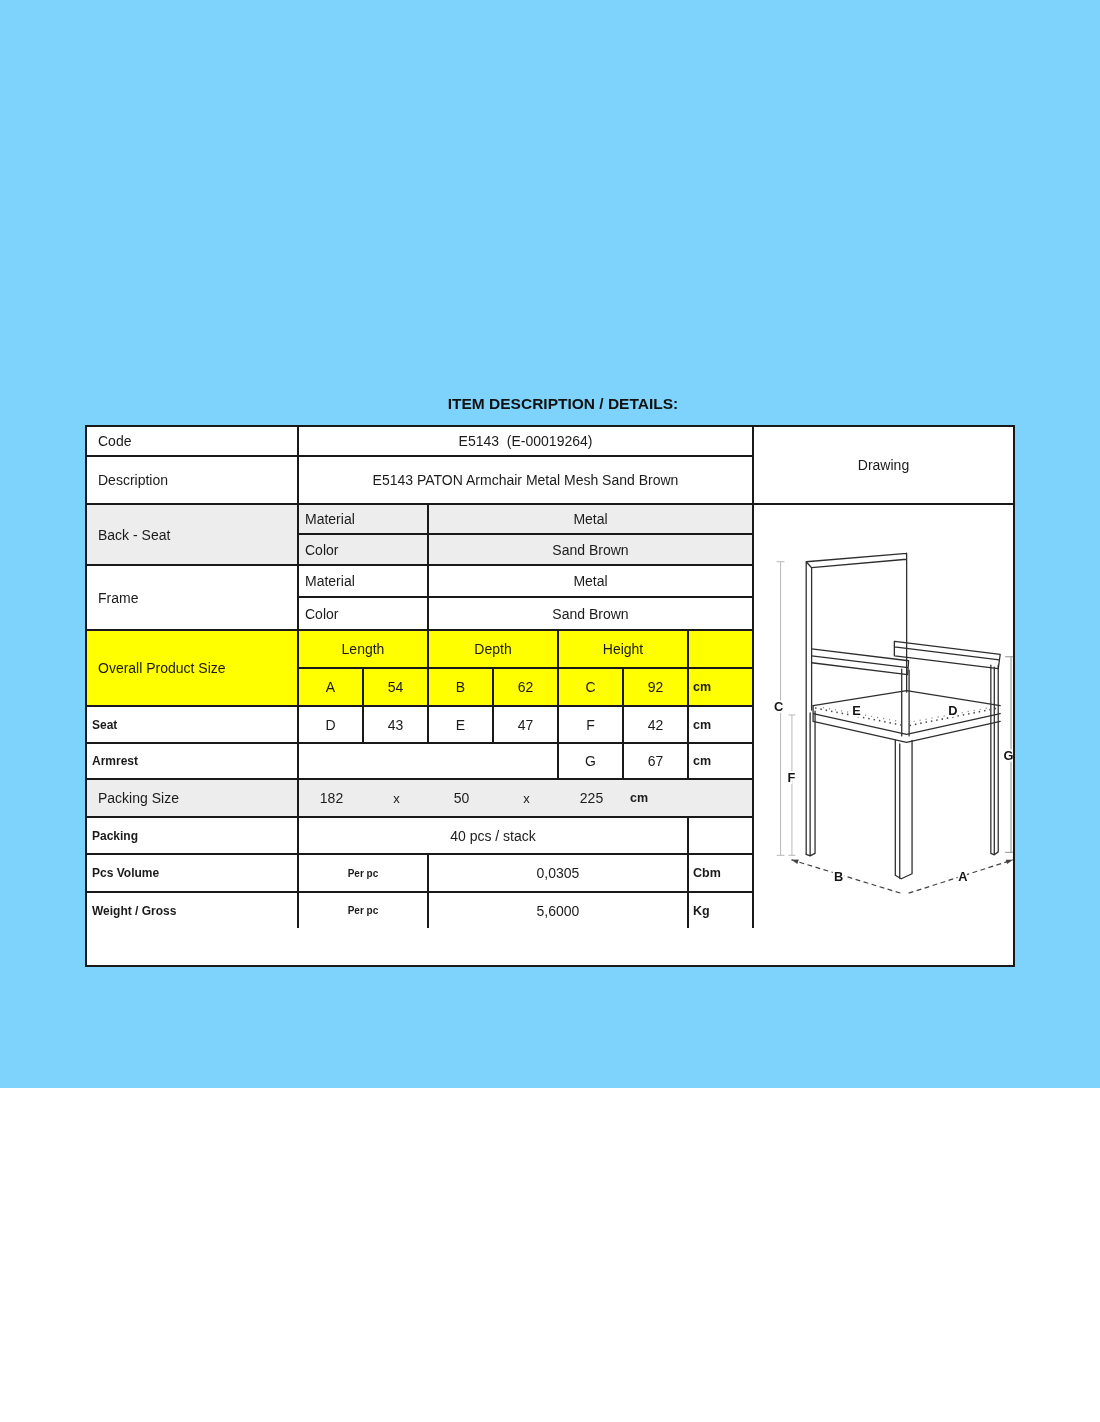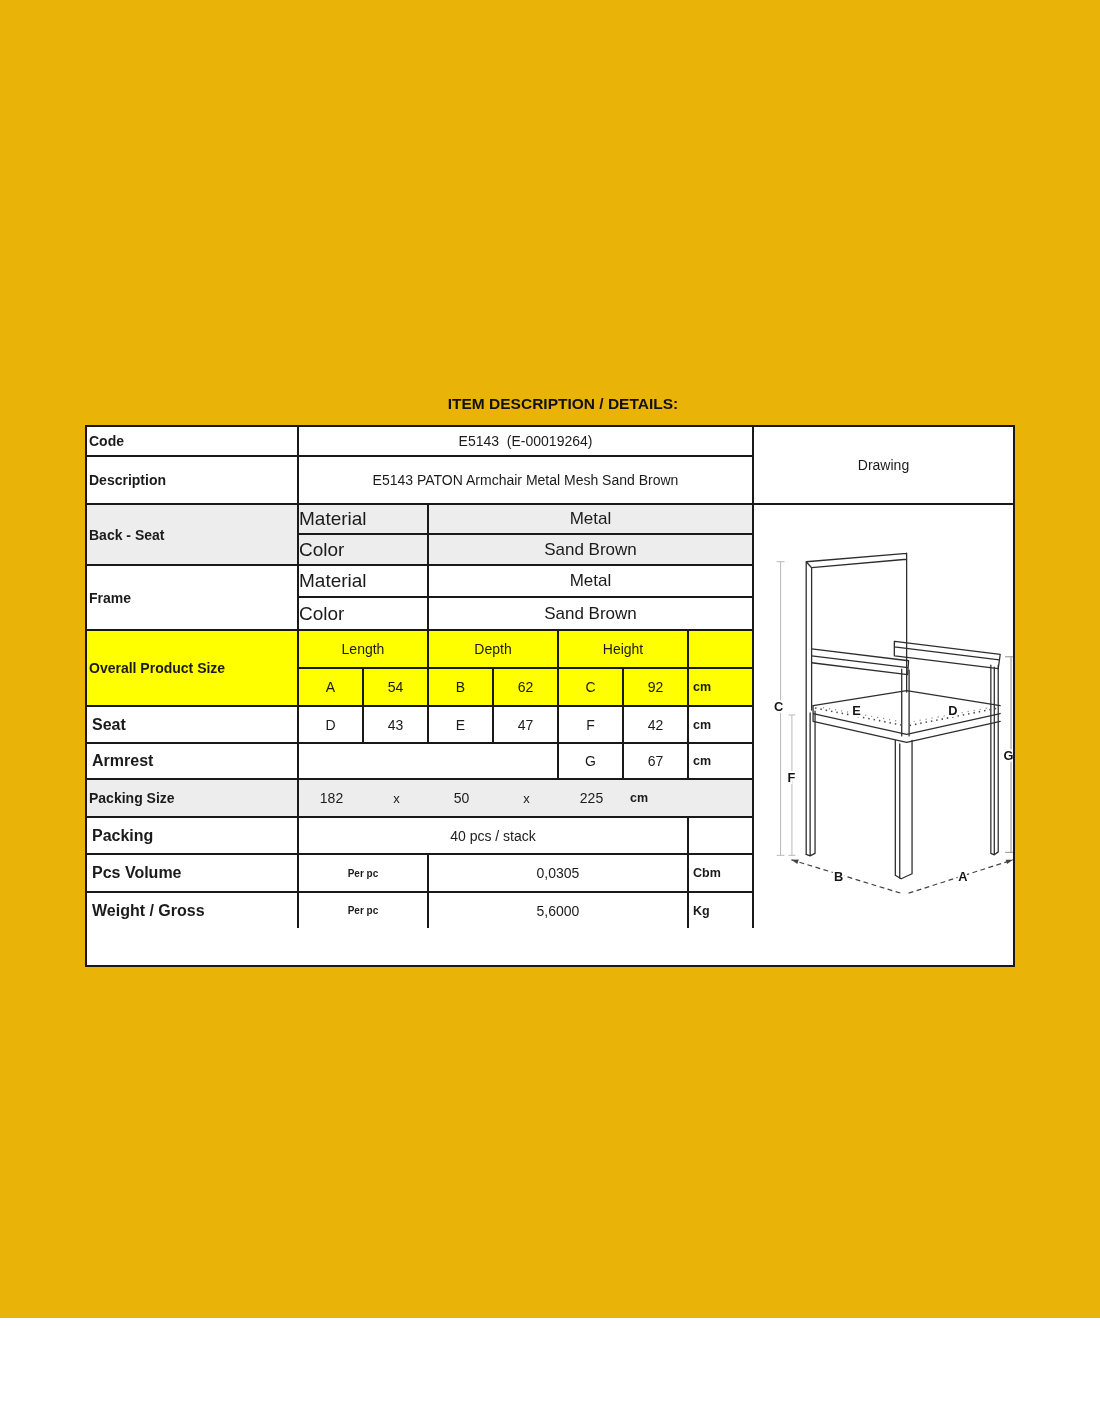--- a/index.html
+++ b/index.html
@@ -1,32 +1,32 @@
 <!DOCTYPE html>
 <html><head>
 <meta charset="utf-8">
 <style>
   html,body{margin:0;padding:0;background:#fff;}
-  .page{position:relative;width:1100px;height:1318px;background:#eab308;
+  .page{position:relative;width:1100px;height:1088px;background:#7dd3fc;
         font-family:"Liberation Sans",sans-serif;color:#1b1b1b;overflow:hidden;}
   .doc-title{position:absolute;left:85px;top:395px;width:930px;box-sizing:border-box;
         padding-left:26px;text-align:center;font-size:15.5px;font-weight:bold;color:#111;}
   .tbl{position:absolute;left:85px;top:425px;display:grid;background:#fff;
         grid-template-columns:210px 65px 65px 65px 65px 65px 65px 65px 261px;
         grid-template-rows:28px 48px 30px 31px 32px 33px 38px 38px 37px 36px 38px 37px 38px 37px 37px;
         border:2px solid #191919;}
   .c{position:relative;display:flex;align-items:center;box-sizing:border-box;overflow:hidden;
      border-left:2px solid #191919;border-top:2px solid #191919;background:#fff;}
   .nl{border-left:none}.nt{border-top:none}
   .ctr{justify-content:center;text-align:center}
-  .lab{font-weight:bold;font-size:14px;padding-left:2px}
-  .lab2{font-weight:bold;font-size:16px;padding-left:5px}
-  .sub{font-size:19px;}
+  .lab{font-weight:normal;font-size:14px;padding-left:11px}
+  .lab2{font-weight:bold;font-size:12px;padding-left:5px}
+  .sub{font-size:14px;padding-left:6px}
   .v14{font-size:14px}
-  .v13{font-size:17px}
+  .v13{font-size:14px}
   .bold{font-weight:normal}
   .pre{white-space:pre}
   .u{font-weight:bold;font-size:12.5px;padding-left:4px}
   .basis{justify-content:center;font-weight:bold;font-size:10px}
   .gray{background:#ededed}
   .yellow{background:#ffff00}
   .seg{display:inline-block;width:65px;text-align:center;font-size:14px}
   .seg-x{font-size:13px}
   .seg-u{text-align:left;box-sizing:border-box;padding-left:6px;font-weight:bold;font-size:12.5px}
   .date-c{justify-content:center;font-weight:bold;font-size:13.5px;padding-left:26px}

